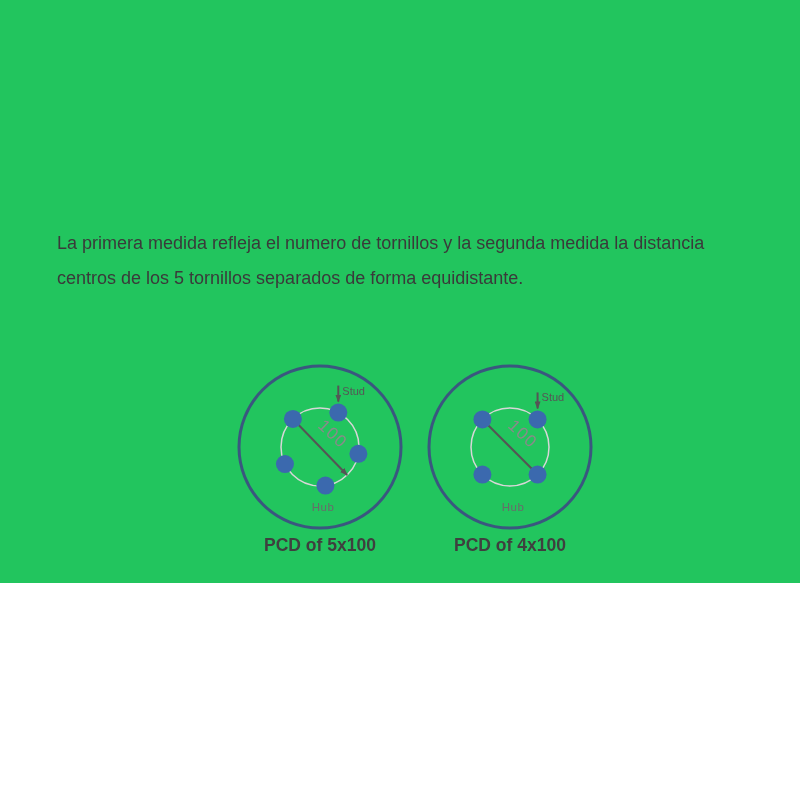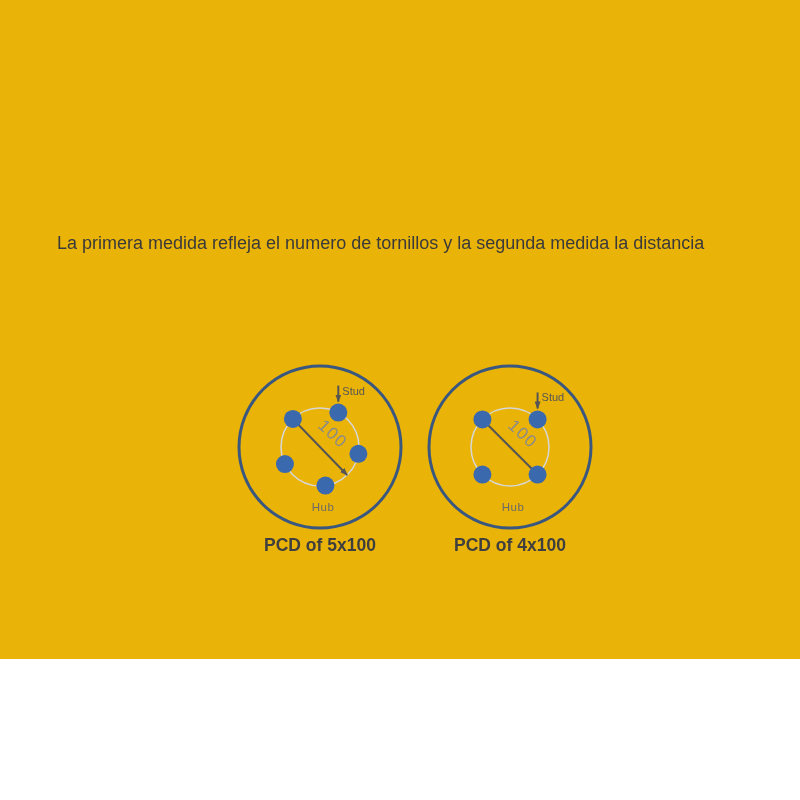--- a/index.html
+++ b/index.html
@@ -7,22 +7,22 @@
     padding: 0;
     background: #ffffff;
     width: 800px;
     height: 800px;
     overflow: hidden;
     font-family: "Liberation Sans", sans-serif;
   }
   .page {
     position: relative;
     width: 800px;
-    height: 659px;
-    background: #eab308;
+    height: 583px;
+    background: #22c55e;
   }
   .paragraph {
     position: absolute;
     left: 57px;
     top: 226px;
     width: 700px;
     font-size: 18px;
     line-height: 35px;
     color: #3a3a3a;
   }
@@ -66,20 +66,21 @@
     fill: #3f3f3f;
   }
 </style>
 </head>
 <body>
 
 <div class="page">
 
   <div class="paragraph">
     <div class="line">La primera medida refleja el numero de tornillos y la segunda medida la distancia</div>
+    <div class="line">centros de los 5 tornillos separados de forma equidistante.</div>
   </div>
 
   <div class="diagrams" id="diagrams">
       <figure class="diagram"><svg width="190" height="198" viewBox="0 0 190 198">
           <defs>
             <marker id="ah0" viewBox="0 0 8 6" refX="7" refY="3" markerWidth="8" markerHeight="6" markerUnits="userSpaceOnUse" orient="auto-start-reverse">
               <path d="M0,0 L8,3 L0,6 Z" fill="#555555"></path>
             </marker>
           </defs>
           <circle cx="95" cy="85" r="81" fill="none" stroke="#3a577f" stroke-width="3"></circle>

